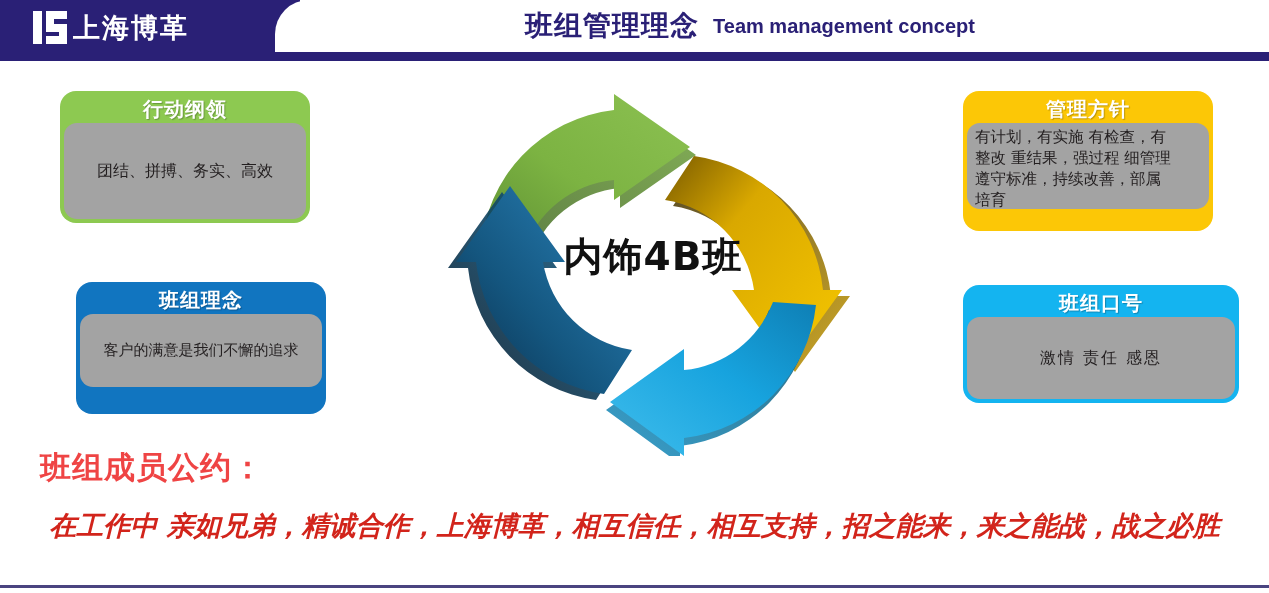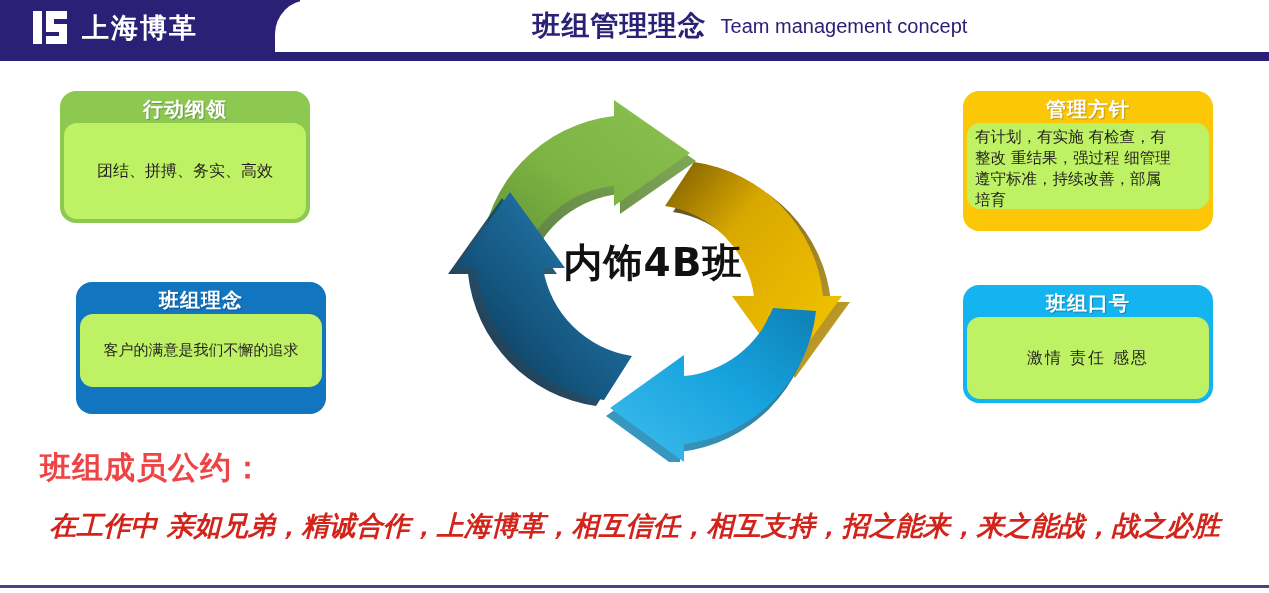--- a/index.html
+++ b/index.html
@@ -23,41 +23,41 @@
     position:absolute;left:275px;top:0;width:60px;height:52px;
     background:#ffffff;
     border-top-left-radius:34px;
   }
   .header-navy-strip{
     position:absolute;left:0;top:52px;width:1269px;height:9px;
     background:#2A2076;
   }
   .logo{
     position:absolute;left:33px;top:9px;height:36px;
-    display:flex;align-items:center;gap:15px;
+    display:flex;align-items:center;gap:6px;
   }
   .logo-mark{
     width:34px;height:33px;position:relative;flex:none;
   }
   .logo-text{
     color:#ffffff;font-size:27px;font-weight:bold;letter-spacing:2px;
     font-family:"DejaVu Sans","Liberation Sans",sans-serif;
     white-space:nowrap;line-height:33px;
   }
   .title-wrap{
     position:absolute;left:335px;top:0;width:830px;height:52px;
     display:flex;align-items:center;justify-content:center;gap:14px;
   }
   .title-cn{
     color:#2A2076;font-size:28px;font-weight:bold;letter-spacing:1px;
     font-family:"DejaVu Sans","Liberation Sans",sans-serif;
     white-space:nowrap;
   }
   .title-en{
-    color:#2A2076;font-size:20px;font-weight:normal;
+    color:#2A2076;font-size:20px;font-weight:bold;
     white-space:nowrap;
   }
 
   
   .card{
     position:absolute;
     border-radius:16px;
     box-sizing:border-box;
     padding:4px;
   }
@@ -66,21 +66,21 @@
     color:#ffffff;
     font-weight:bold;
     font-size:20px;
     letter-spacing:1px;
     font-family:"DejaVu Sans","Liberation Sans",sans-serif;
     text-shadow:1px 1px 1px rgba(0,0,0,0.25);
     line-height:28px;
     height:28px;
   }
   .card-body{
-    background:#bef264;
+    background:#a3a3a3;
     border-radius:13px;
     box-sizing:border-box;
     display:flex;align-items:center;justify-content:center;
     font-size:16px;
     color:#231f20;
     font-family:"DejaVu Sans","Liberation Sans",sans-serif;
     text-align:center;
     overflow:visible;
   }
 
@@ -100,27 +100,27 @@
     align-items:flex-start;
     justify-content:flex-start;
     padding:4px 8px 0 8px;
     text-align:left;
     line-height:21px;
     font-size:15.5px;
   }
   #card-policy .card-body span{ display:block; }
 
   
-  #card-slogan{ left:963px; top:285px; width:250px; height:118px; background:#14B4F0; }
+  #card-slogan{ left:963px; top:285px; width:276px; height:118px; background:#14B4F0; }
   #card-slogan .card-body{ height:82px; }
   #card-slogan .card-body span{ letter-spacing:2px; }
 
   
   .cycle{
-    position:absolute;left:418px;top:96px;width:470px;height:366px;
+    position:absolute;left:418px;top:90px;width:470px;height:366px;
   }
   .cycle svg{ display:block; }
   .cycle-label{
     position:absolute;left:0;top:140px;width:470px;
     text-align:center;
     font-size:39px;font-weight:bold;color:#111111;
     font-family:"DejaVu Sans","Liberation Sans",sans-serif;
     letter-spacing:1px;
     pointer-events:none;
   }

